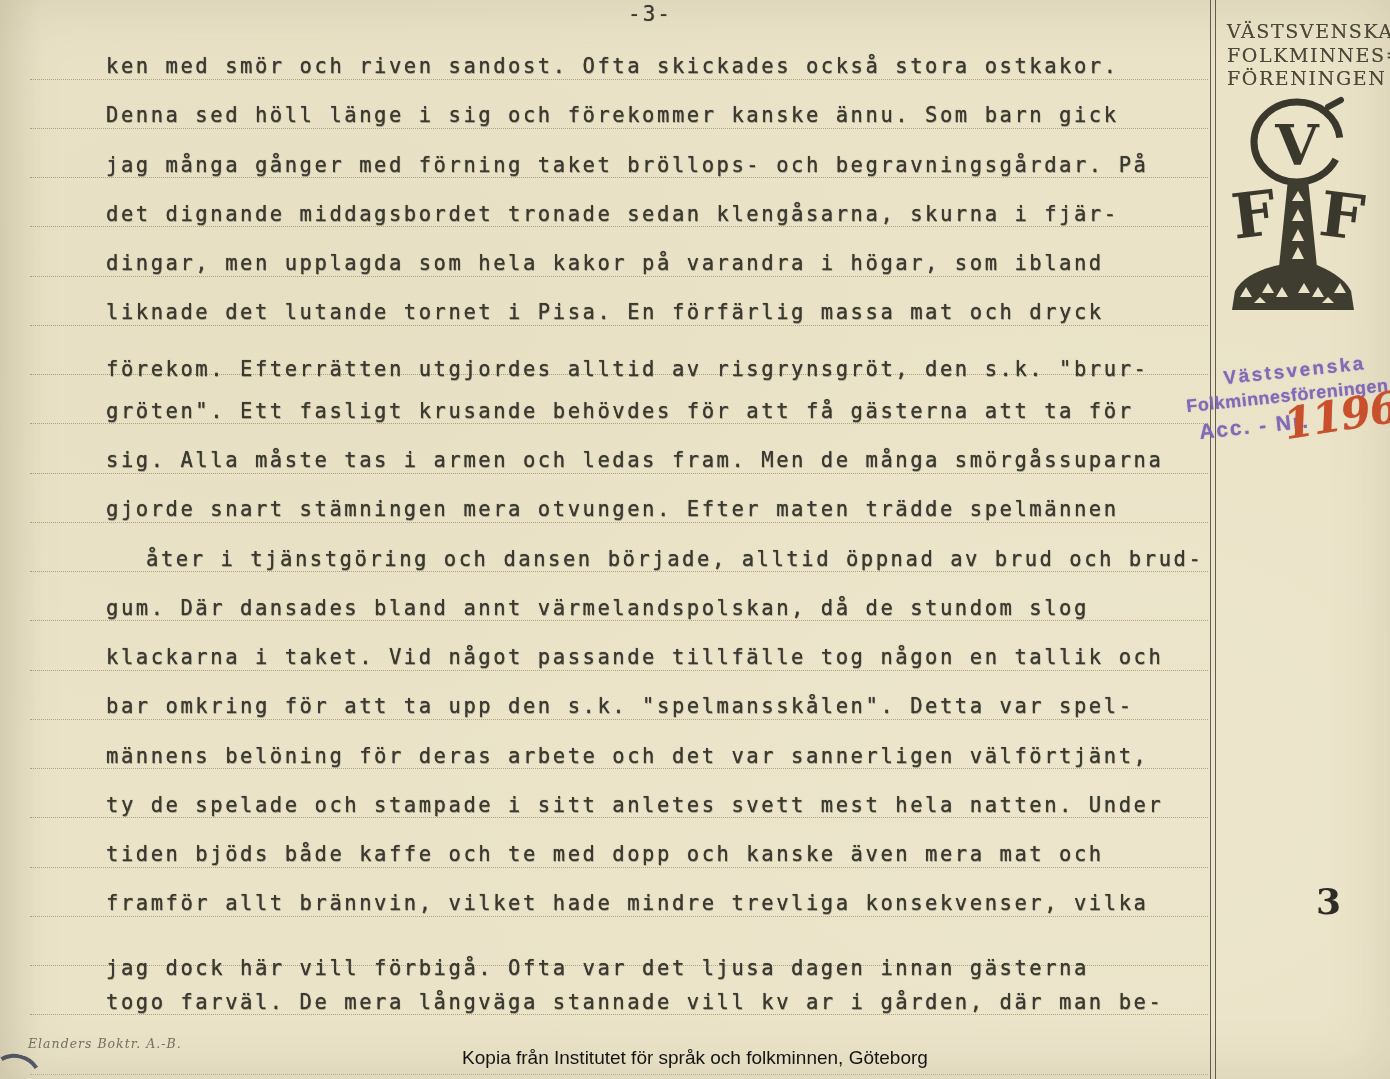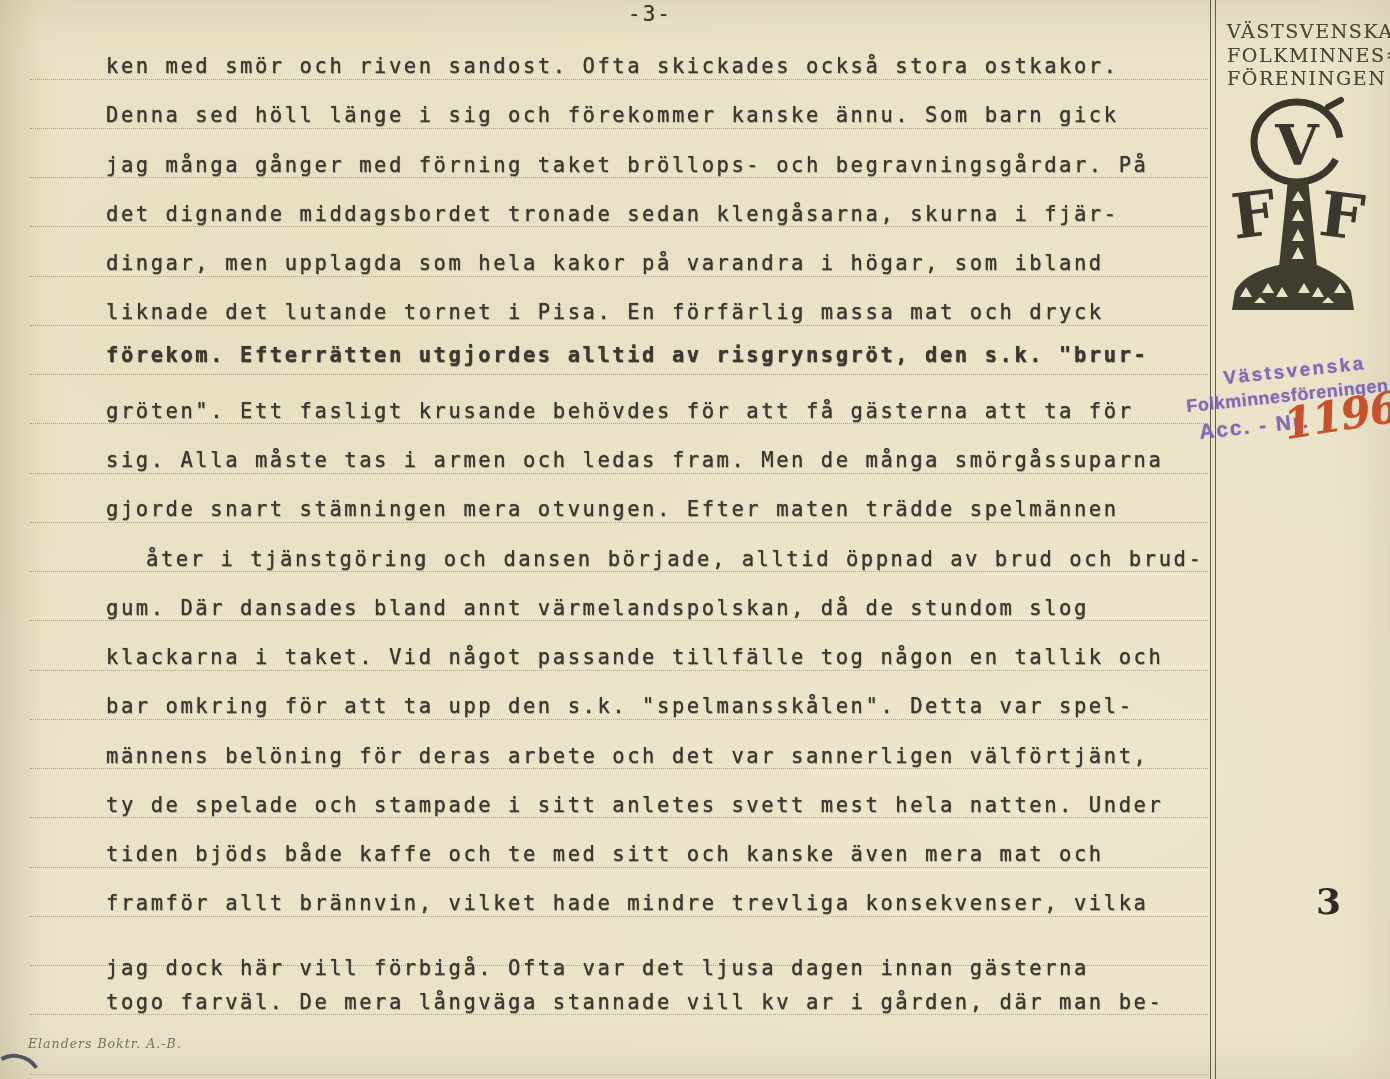--- a/index.html
+++ b/index.html
@@ -144,31 +144,31 @@
       <div class="rule" style="top: 1014.25px;"></div>
     </div>
   <div class="rule-extra"></div>
   <div id="typed-lines">
       <div class="typed-line" style="top: 54px;">ken med smör och riven sandost. Ofta skickades också stora ostkakor.</div>
       <div class="typed-line" style="top: 103.25px;">Denna sed höll länge i sig och förekommer kanske ännu. Som barn gick</div>
       <div class="typed-line" style="top: 152.5px;">jag många gånger med förning taket bröllops- och begravningsgårdar. På</div>
       <div class="typed-line" style="top: 201.75px;">det dignande middagsbordet tronade sedan klengåsarna, skurna i fjär-</div>
       <div class="typed-line" style="top: 251px;">dingar, men upplagda som hela kakor på varandra i högar, som ibland</div>
       <div class="typed-line" style="top: 300.25px;">liknade det lutande tornet i Pisa. En förfärlig massa mat och dryck</div>
-      <div class="typed-line" style="top: 343px; font-weight: bold;">förekom. Efterrätten utgjordes alltid av risgrynsgröt, den s.k. "brur-</div>
+      <div class="typed-line" style="top: 357px;">förekom. Efterrätten utgjordes alltid av risgrynsgröt, den s.k. "brur-</div>
       <div class="typed-line" style="top: 398.75px;">gröten". Ett fasligt krusande behövdes för att få gästerna att ta för</div>
       <div class="typed-line" style="top: 448px;">sig. Alla måste tas i armen och ledas fram. Men de många smörgåssuparna</div>
       <div class="typed-line" style="top: 497.25px;">gjorde snart stämningen mera otvungen. Efter maten trädde spelmännen</div>
       <div class="typed-line" style="top: 546.5px; margin-left: 40px;">åter i tjänstgöring och dansen började, alltid öppnad av brud och brud-</div>
       <div class="typed-line" style="top: 595.75px;">gum. Där dansades bland annt värmelandspolskan, då de stundom slog</div>
       <div class="typed-line" style="top: 645px;">klackarna i taket. Vid något passande tillfälle tog någon en tallik och</div>
       <div class="typed-line" style="top: 694.25px;">bar omkring för att ta upp den s.k. "spelmansskålen". Detta var spel-</div>
       <div class="typed-line" style="top: 743.5px;">männens belöning för deras arbete och det var sannerligen välförtjänt,</div>
       <div class="typed-line" style="top: 792.75px;">ty de spelade och stampade i sitt anletes svett mest hela natten. Under</div>
-      <div class="typed-line" style="top: 842px;">tiden bjöds både kaffe och te med sitt och kanske även mera mat och</div>
+      <div class="typed-line" style="top: 842px;">tiden bjöds både kaffe och te med dopp och kanske även mera mat och</div>
       <div class="typed-line" style="top: 891.25px;">framför allt brännvin, vilket hade mindre trevliga konsekvenser, vilka</div>
       <div class="typed-line" style="top: 927px; margin-top: 29px;">jag dock här vill förbigå. Ofta var det ljusa dagen innan gästerna</div>
       <div class="typed-line" style="top: 989.75px;">togo farväl. De mera långväga stannade vill kv ar i gården, där man be-</div>
     </div>
 
   <div class="margin-rule"></div>
 
   <div class="letterhead">
     <div>VÄSTSVENSKA</div>
     <div>FOLKMINNES=</div>
@@ -206,15 +206,16 @@
   <div class="stamp">
     <div class="stamp-l1">Västsvenska</div>
     <div class="stamp-l2">Folkminnesföreningen</div>
     <div class="stamp-l3">Acc. - Nr.</div>
   </div>
   <div class="acc-number">1196b</div>
 
   <div class="margin-page-number">3</div>
 
   <div class="printer-credit">Elanders Boktr. A.-B.</div>
+  <div class="copy-notice">Kopia från Institutet för språk och folkminnen, Göteborg</div>
 
   <div class="corner-mark"></div>
 </div>
 
 </body></html>

